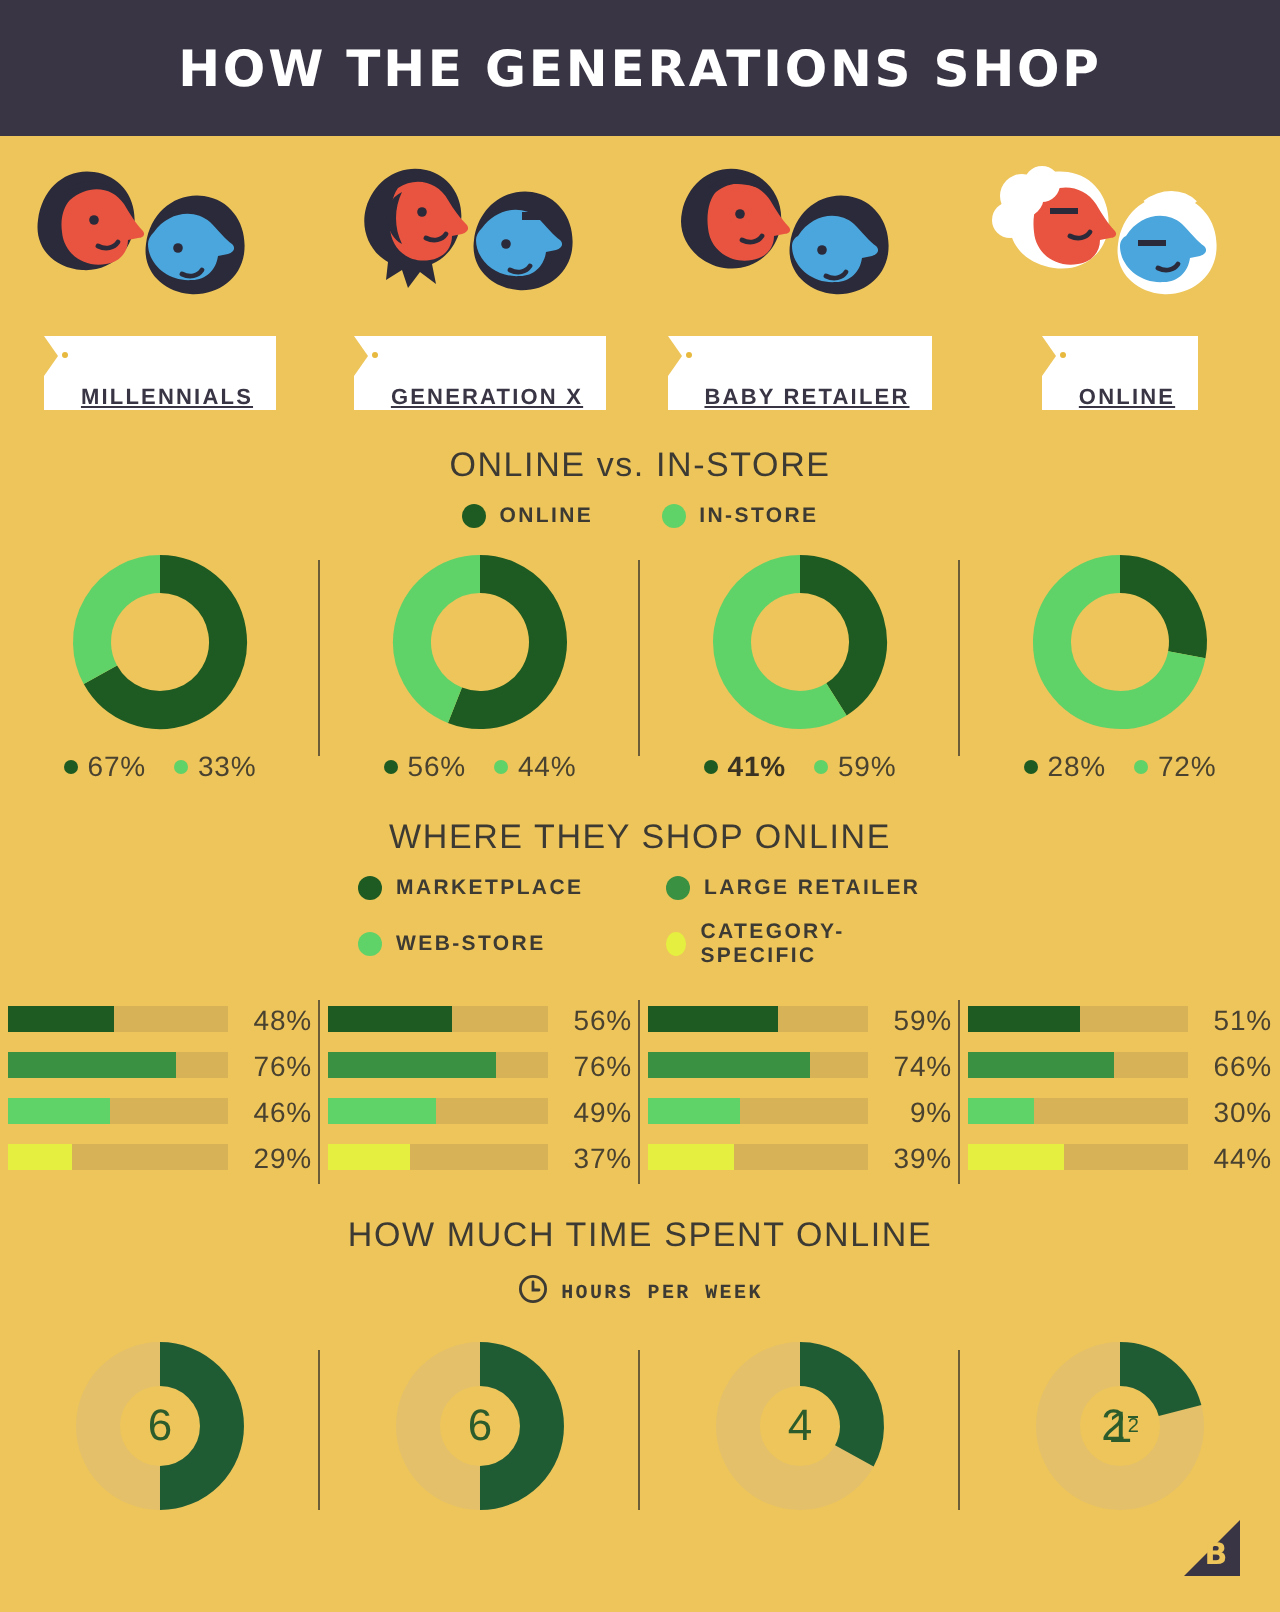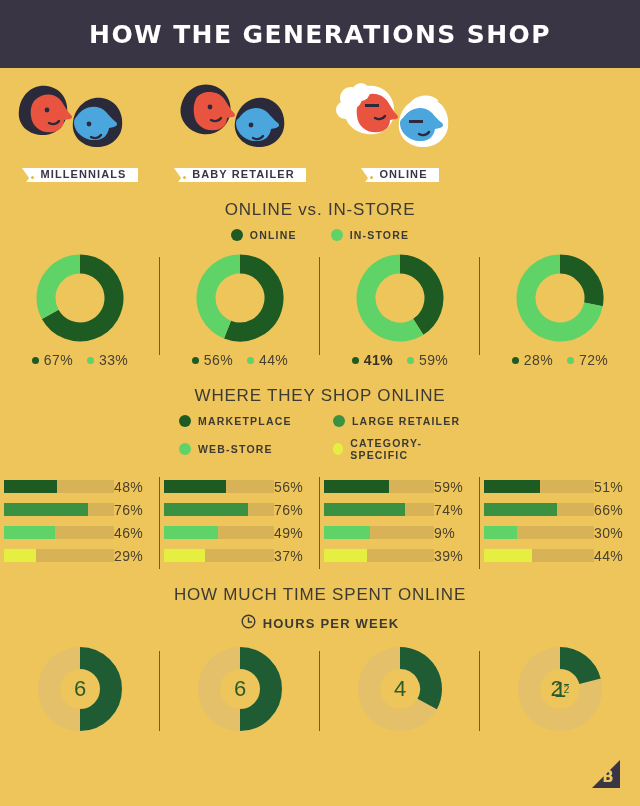--- a/index.html
+++ b/index.html
@@ -19,22 +19,22 @@
     margin:0;color:#ffffff;font-size:25px;letter-spacing:1.4px;
     font-weight:bold;font-family:"DejaVu Sans", sans-serif;
   }
 
   
   .gens{display:flex;margin-top:6px;}
   .gen{width:160px;display:flex;flex-direction:column;align-items:center;}
   .faces{height:90px;width:150px;position:relative;}
   .faces svg{position:absolute;left:0;top:0;}
   .pennant{
-    position:relative;background:#ffffff;height:14px;display:flex;align-items:flex-start;
-    padding:0 11px 0 18px;margin-top:4px;
+    position:relative;background:#ffffff;height:37px;display:flex;align-items:flex-end;
+    padding:0 11px 0 18px;margin-top:4px;text-decoration:underline;
   }
   .pennant:before{
     content:"";position:absolute;left:0;top:0;border-top:10px solid transparent;
     border-bottom:10px solid transparent;border-left:7px solid #edc55a;
   }
   .pennant .dot{
     position:absolute;left:9px;top:8px;width:3px;height:3px;border-radius:50%;background:#e8b93f;
   }
   .pennant span.lbl{
     font-size:11px;font-weight:bold;letter-spacing:1.1px;color:#3a3545;white-space:nowrap;
@@ -70,41 +70,41 @@
   .bars-row{display:flex;margin-top:14px;}
   .bars-cell{width:160px;position:relative;display:flex;flex-direction:column;align-items:center;}
   .bars-cell .sep{
     position:absolute;right:0;top:2px;width:1px;height:92px;background:#4a4230;opacity:.8;
   }
   .bars-cell:last-child .sep{display:none;}
   .bar-line{display:flex;align-items:center;height:23px;}
   .track{width:110px;height:13px;background:#dbb košiku;}
   .track{background:#d7b257;}
   .fill{height:13px;}
-  .bar-val{width:42px;text-align:left;font-size:14px;color:#4a4230;letter-spacing:.4px;}
+  .bar-val{width:42px;text-align:right;font-size:14px;color:#4a4230;letter-spacing:.4px;}
 
   
   .hours-row{display:flex;margin-top:12px;}
   .hours-cell{width:160px;position:relative;display:flex;justify-content:center;}
   .hours-cell .sep{
     position:absolute;right:0;top:6px;width:1px;height:80px;background:#4a4230;opacity:.8;
   }
   .hours-cell:last-child .sep{display:none;}
   .hours-wrap{position:relative;width:88px;height:88px;}
   .hours-wrap .num{
     position:absolute;left:0;top:0;width:88px;height:88px;display:flex;
     align-items:center;justify-content:center;
     font-size:22px;color:#2c5c2c;
   }
   .frac{display:inline-flex;flex-direction:column;font-size:10px;line-height:9px;
         vertical-align:middle;margin-left:1px;}
   .frac .den{border-top:1px solid #2c5c2c;}
 
   .clockline{display:flex;align-items:center;justify-content:center;gap:7px;margin-top:9px;}
-  .clockline .txt{font-size:13px;font-weight:bold;letter-spacing:1.2px;color:#3c3a33;}
+  .clockline .txt{font-size:10px;font-weight:bold;letter-spacing:1.2px;color:#3c3a33;font-family:Liberation Mono, monospace;}
 
   .logo{position:absolute;right:18px;bottom:16px;width:36px;height:32px;}
 </style>
 </head>
 <body>
 
 <div class="page">
 
   <div class="header">
     <h1>HOW THE GENERATIONS SHOP</h1>
@@ -129,20 +129,44 @@
             <path d="M86 63c4 2 8 1 10-2" stroke="#2b2a3a" stroke-width="2.4" fill="none" stroke-linecap="round"></path>
           </g>
         </svg>
       </div>
       <div class="pennant">
         <span class="dot"></span>
         <span class="lbl">MILLENNIALS</span>
       </div>
     </div>
 
+    <div class="gen">
+      <div class="faces">
+        <svg width="150" height="90" viewBox="0 0 150 90">
+          <g>
+            <path d="M18 30c4-14 17-22 30-19 13 3 20 16 17 29-2 9-7 15-14 18l2 10-8-6-6 8-3-9-8 5 1-9c-9-5-14-16-11-27z" fill="#2b2a3a"></path>
+            <path d="M34 20c9-6 20-3 25 6 3 5 6 9 9 12 2 2 1 4-2 5l-5 1c0 6-4 11-11 12-11 2-20-6-20-17 0-8 1-15 4-19z" fill="#e8543f"></path>
+            <circle cx="46" cy="32" r="2.4" fill="#2b2a3a"></circle>
+            <path d="M48 45c4 2 8 1 10-2" stroke="#2b2a3a" stroke-width="2.4" fill="none" stroke-linecap="round"></path>
+            <path d="M36 22c-4 8-4 18 0 26-8-4-12-20-0-26z" fill="#2b2a3a"></path>
+          </g>
+          <g>
+            <path d="M72 46c2-16 15-26 29-24 14 2 22 15 20 29-2 13-14 21-27 20-13-1-24-11-22-25z" fill="#2b2a3a"></path>
+            <path d="M76 40c7-10 20-12 28-5 4 4 8 9 11 11 2 2 1 4-2 5l-5 1c-1 7-6 12-13 12-12 1-22-8-22-18 0-2 1-4 3-6z" fill="#4aa6dd"></path>
+            <circle cx="88" cy="48" r="2.4" fill="#2b2a3a"></circle>
+            <path d="M90 61c4 2 8 1 10-2" stroke="#2b2a3a" stroke-width="2.4" fill="none" stroke-linecap="round"></path>
+            <path d="M96 32h18v4H96z" fill="#2b2a3a"></path>
+          </g>
+        </svg>
+      </div>
+      <div class="pennant">
+        <span class="dot"></span>
+        <span class="lbl">GENERATION X</span>
+      </div>
+    </div>
 
     <div class="gen">
       <div class="faces">
         <svg width="150" height="90" viewBox="0 0 150 90">
           <g>
             <path d="M16 32c3-15 16-24 30-21 14 3 22 16 19 30-3 13-15 21-28 19C24 58 13 46 16 32z" fill="#2b2a3a"></path>
             <path d="M33 22c9-7 21-5 27 4 3 5 6 10 9 13 2 2 1 4-2 4l-5 1c0 6-4 11-11 12-11 2-21-5-22-16-1-8 1-15 4-18z" fill="#e8543f"></path>
             <circle cx="45" cy="33" r="2.4" fill="#2b2a3a"></circle>
             <path d="M46 46c4 2 8 1 10-2" stroke="#2b2a3a" stroke-width="2.4" fill="none" stroke-linecap="round"></path>
             <path d="M29 20c9-8 21-7 28 1-9-4-19-4-28-1z" fill="#2b2a3a"></path>

